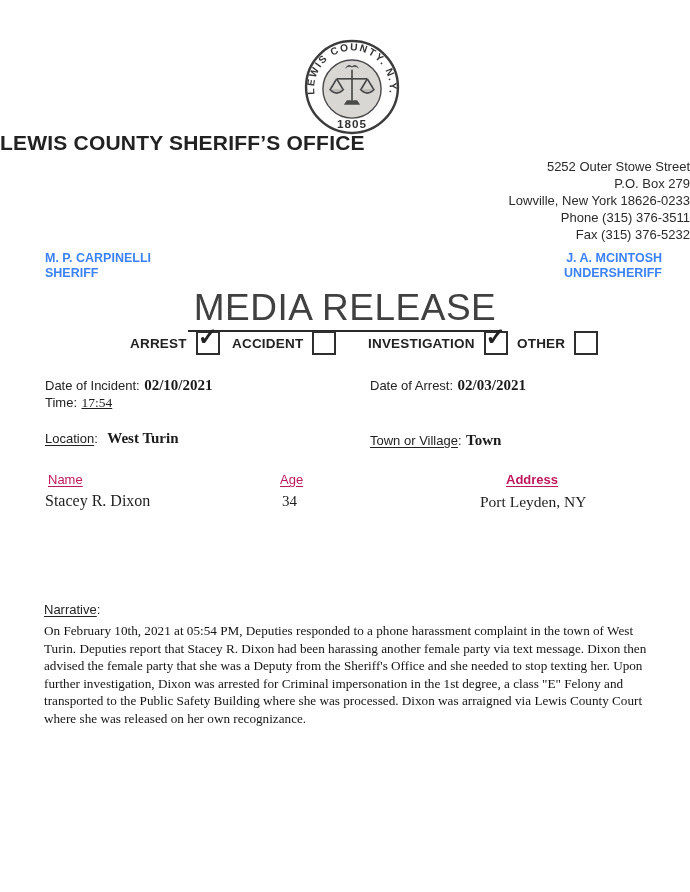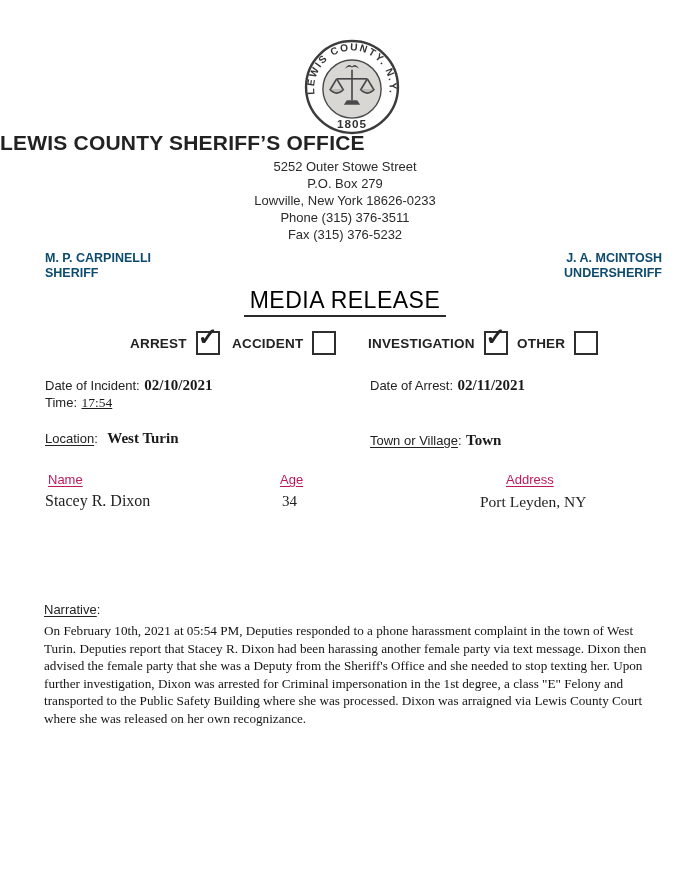--- a/index.html
+++ b/index.html
@@ -17,32 +17,32 @@
   
   .seal{position:absolute;left:303px;top:38px;width:98px;height:98px;}
 
   
   .office-name{
     position:absolute;top:131px;left:0;width:690px;
     font-weight:bold;font-size:21px;letter-spacing:.2px;color:#222;
   }
   .address{
     position:absolute;top:158px;left:0;width:690px;
-    text-align:center;font-size:13px;line-height:17px;color:#2a2a2a;
+    text-align:right;font-size:13px;line-height:17px;color:#2a2a2a;
   }
 
   
-  .official{position:absolute;top:251px;font-weight:bold;font-size:12.5px;line-height:15px;color:#0c4a6e;}
+  .official{position:absolute;top:251px;font-weight:bold;font-size:12.5px;line-height:15px;color:#3b82f6;}
   .official.left{left:45px;text-align:left;}
   .official.right{right:28px;text-align:right;}
 
   
   .title-wrap{position:absolute;top:287px;left:0;width:690px;text-align:center;}
   .title{
-    display:inline-block;font-size:23px;letter-spacing:.5px;color:#000000;
+    display:inline-block;font-size:37px;letter-spacing:.5px;color:#404040;
     border-bottom:2.5px solid #2a2a2a;padding:0 6px 1px 6px;
   }
 
   
   .cat{position:absolute;top:331px;height:24px;display:flex;align-items:center;}
   .cat-label{font-weight:bold;font-size:13.5px;color:#222;margin-right:9px;letter-spacing:.2px;}
   .checkbox{
     position:relative;width:20px;height:20px;
     border:2px solid #2e2e2e;background:#fff;
   }
@@ -149,35 +149,35 @@
   <div class="pos" style="left:45px;top:376px;">
     <span class="flabel">Date of Incident:</span>
     <span class="fvalue serif">02/10/2021</span>
   </div>
   <div class="pos" style="left:45px;top:393px;">
     <span class="flabel">Time:</span>
     <span class="serif" style="font-size:13.5px;text-decoration:underline;">17:54</span>
   </div>
   <div class="pos" style="left:370px;top:376px;">
     <span class="flabel">Date of Arrest:</span>
-    <span class="fvalue serif">02/11/2021</span>
+    <span class="fvalue serif">02/03/2021</span>
   </div>
 
   <div class="pos" style="left:45px;top:429px;">
     <span class="flabel"><span class="u">Location</span><span>:</span></span>
     <span class="fvalue serif" style="margin-left:5px;">West Turin</span>
   </div>
   <div class="pos" style="left:370px;top:431px;text-align:center;">
     <span class="flabel"><span class="u">Town or Village</span><span>:</span></span>
     <span class="fvalue serif">Town</span>
   </div>
 
   <div class="pos subj-header u" style="left:48px;top:472px;">Name</div>
   <div class="pos subj-header u" style="left:280px;top:472px;">Age</div>
-  <div class="pos subj-header u" style="left:506px;top:472px;">Address</div>
+  <div class="pos subj-header u" style="left:506px;top:472px;font-weight:bold;">Address</div>
 
   <div class="pos serif" style="left:45px;top:492px;font-size:16px;">Stacey R. Dixon</div>
   <div class="pos serif" style="left:282px;top:493px;font-size:15px;">34</div>
   <div class="pos serif" style="left:480px;top:493px;font-size:15.5px;">Port Leyden, NY</div>
 
   <div class="pos flabel" style="left:44px;top:602px;">
     <span class="u">Narrative</span><span>:</span>
   </div>
   <div class="narrative-text serif">On February 10th, 2021 at 05:54 PM, Deputies responded to a phone harassment complaint in the town of West Turin. Deputies report that Stacey R. Dixon had been harassing another female party via text message. Dixon then advised the female party that she was a Deputy from the Sheriff's Office and she needed to stop texting her. Upon further investigation, Dixon was arrested for Criminal impersonation in the 1st degree, a class "E" Felony and transported to the Public Safety Building where she was processed. Dixon was arraigned via Lewis County Court where she was released on her own recognizance.</div>
 

